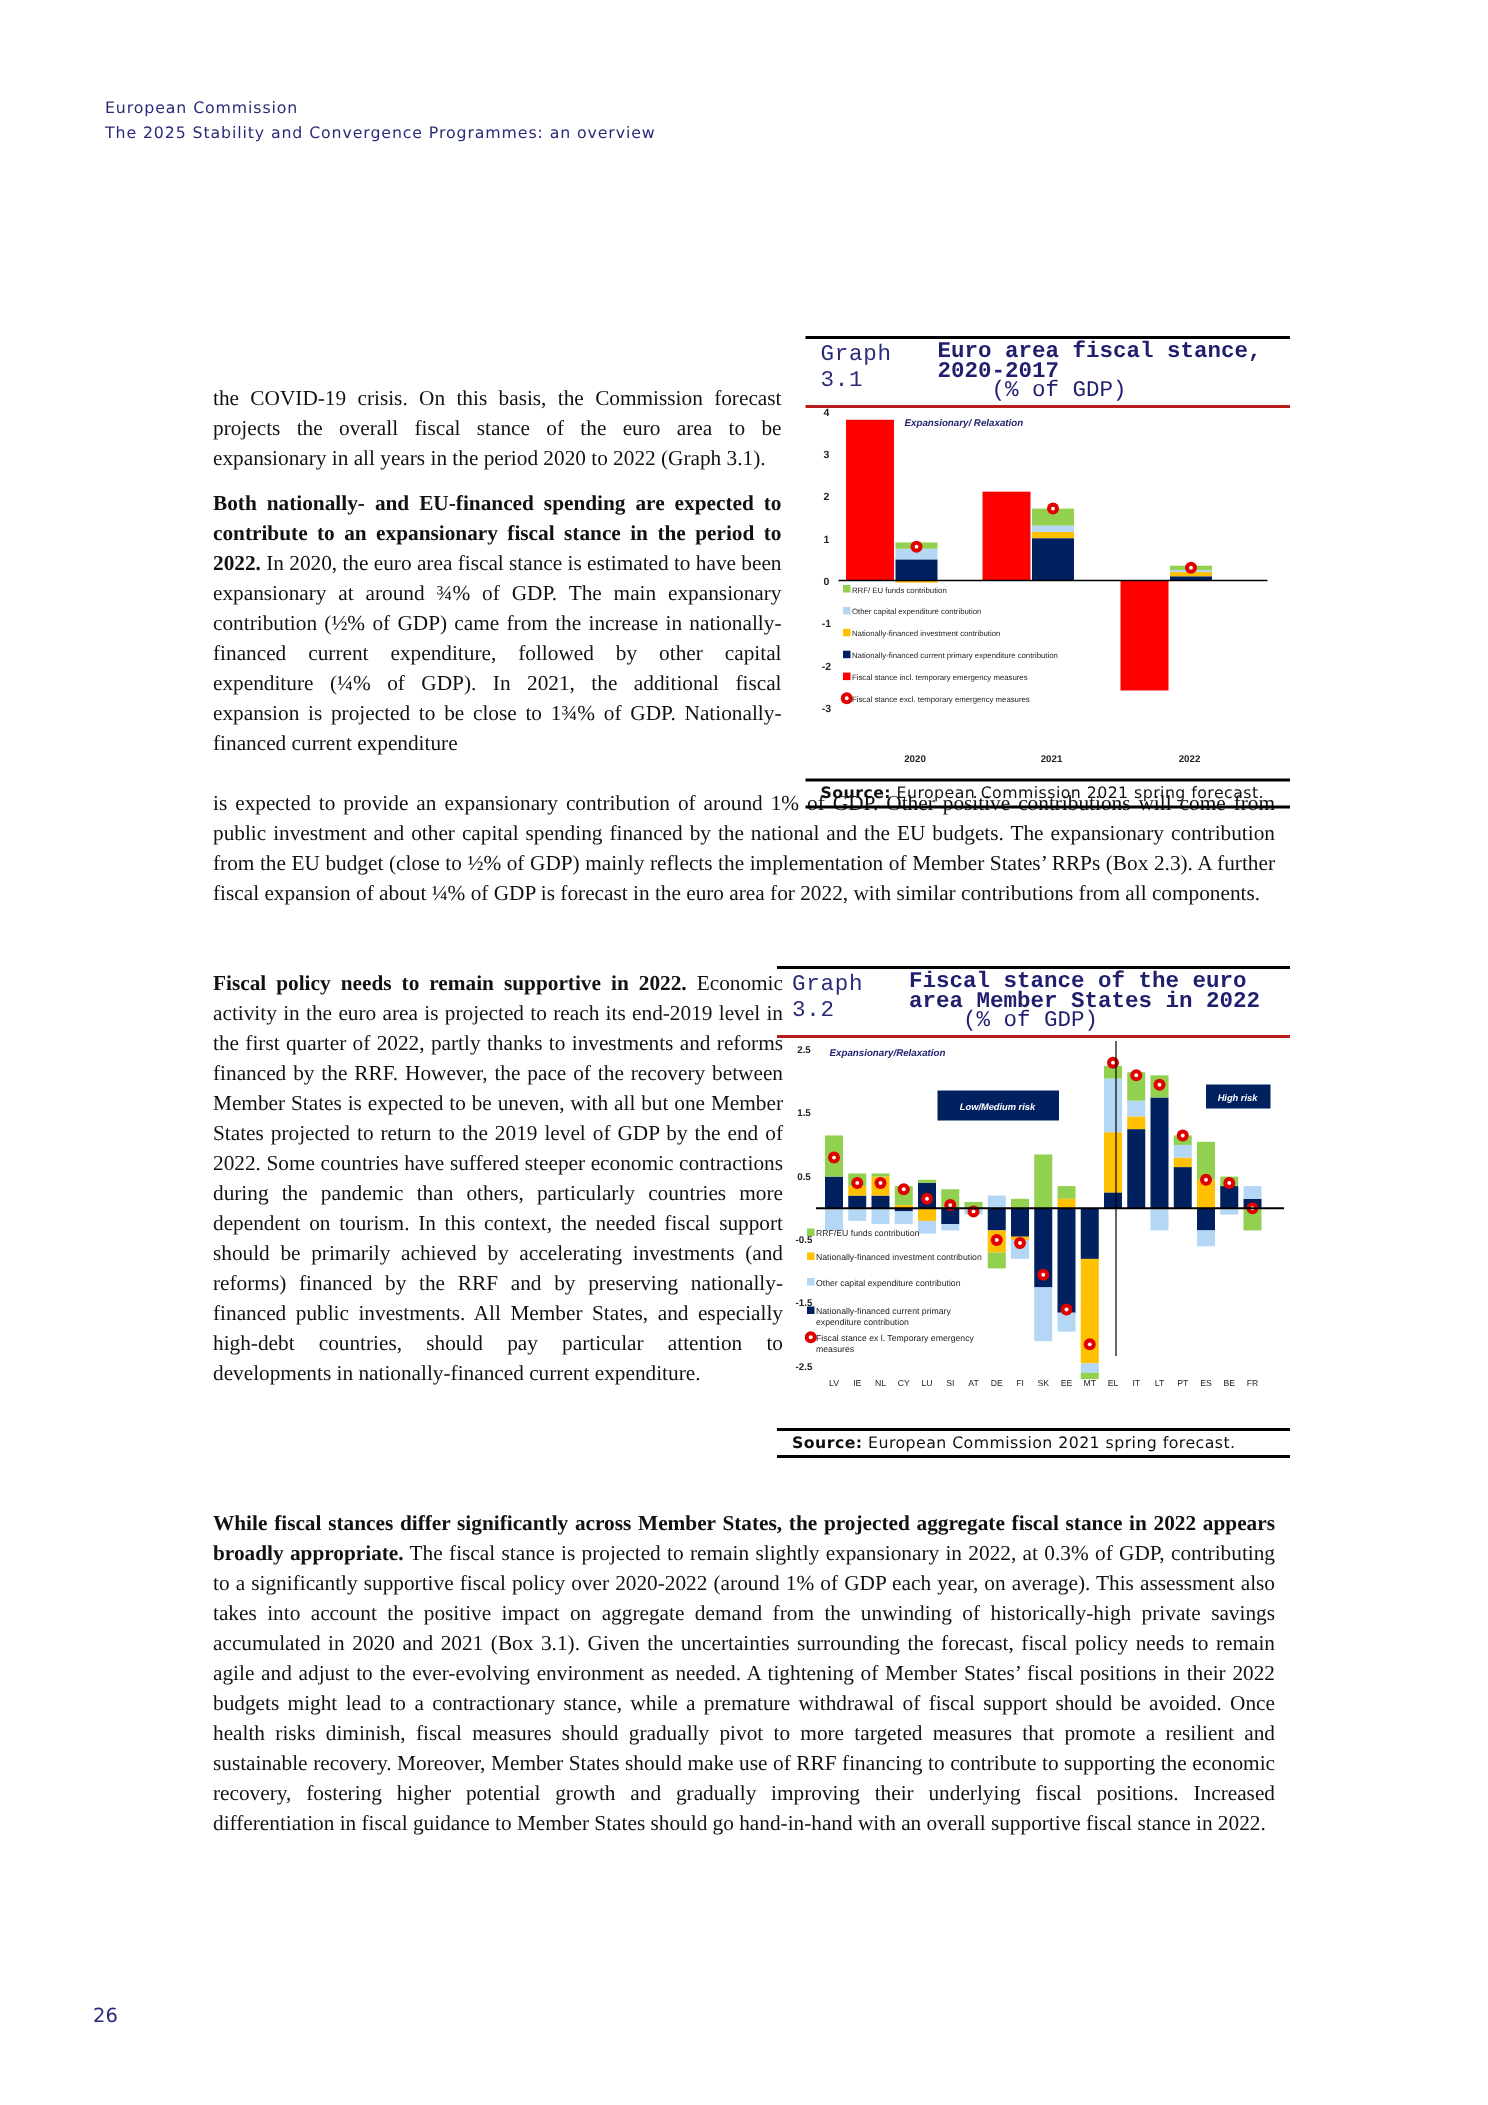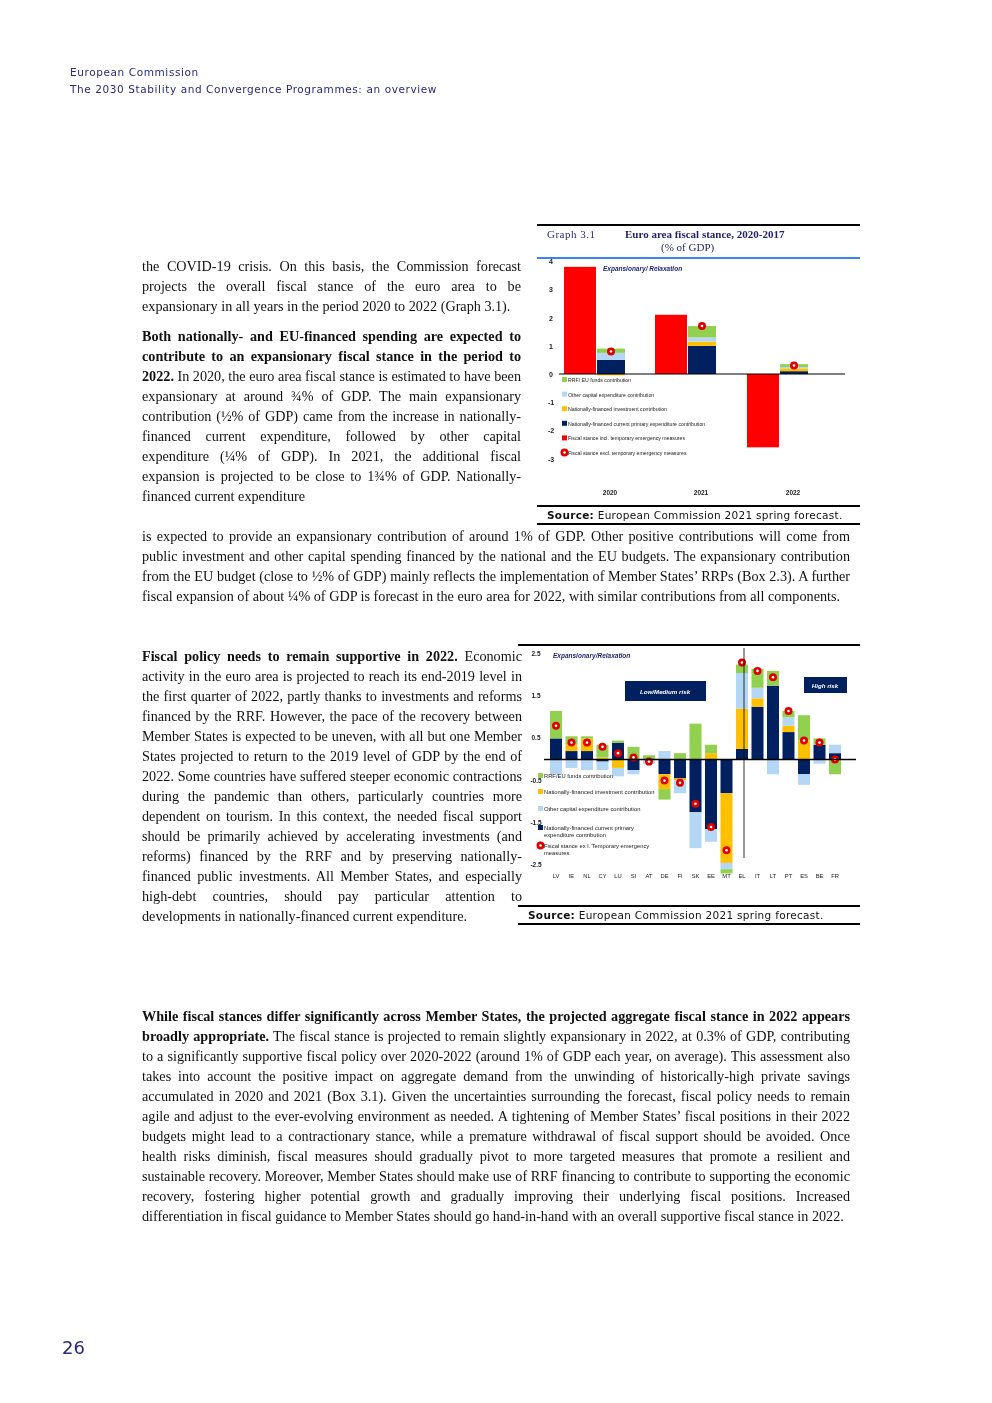--- a/index.html
+++ b/index.html
@@ -1,36 +1,36 @@
 <!DOCTYPE html>
 <html><head>
 <meta charset="utf-8">
 <style>
   html, body { margin:0; padding:0; background:#ffffff; }
   body { width:992px; height:1403px; position:relative; overflow:hidden; font-family:"Liberation Serif", serif; color:#111; }
   .hdr { position:absolute; left:70px; top:64px; font-family:"DejaVu Sans", sans-serif; font-size:10.5px; color:#2a2a7a; letter-spacing:0.6px; line-height:17px; }
   .p { position:absolute; font-size:14.2px; line-height:20px; text-align:justify; margin:0; }
   .p b { font-weight:bold; }
-  .pnum { position:absolute; left:62px; top:1337px; font-family:"DejaVu Sans", sans-serif; font-size:18px; color:#2a2a7a; }
+  .pnum { position:absolute; left:62px; top:1337px; font-family:"DejaVu Sans", sans-serif; font-size:13px; color:#2a2a7a; }
   .graph { position:absolute; }
   .g-top { border-top:2px solid #000; }
-  .g-head { display:flex; font-family:Liberation Serif, serif; font-size:11px; padding:2px 0 3px 10px; border-bottom:2px solid #3b82f6; }
+  .g-head { display:flex; font-family:Liberation Mono, monospace; font-size:15px; padding:2px 0 3px 10px; border-bottom:2px solid #b91c1c; }
   .g-num { color:#2a2a7a; width:78px; letter-spacing:0.5px; flex:none; }
   .g-title { color:#1f1f6e; font-weight:bold; line-height:13px; }
   .g-title span.norm { font-weight:normal;margin-left:36px; }
   .g-src { font-family:"DejaVu Sans", sans-serif; font-size:10.5px; border-top:2px solid #000; border-bottom:2px solid #000; padding:2px 0 2px 10px; letter-spacing:0.3px; }
   .g-src b { font-weight:bold; }
   svg text { font-family:"Liberation Sans", sans-serif; }
 </style>
 </head>
 <body>
 
 <div class="hdr">
   <div>European Commission</div>
-  <div>The 2030 Stability and Convergence Programmes: an overview</div>
+  <div>The 2025 Stability and Convergence Programmes: an overview</div>
 </div>
 
 <p class="p" style="left:142px; top:226px; width:379px;margin-top:30px;">the COVID-19 crisis. On this basis, the Commission forecast projects the overall fiscal stance of the euro area to be expansionary in all years in the period 2020 to 2022 (Graph 3.1).</p>
 
 <p class="p" style="left:142px; top:326px; width:379px;"><b>Both nationally- and EU-financed spending are expected to contribute to an expansionary fiscal stance in the period to 2022.</b><span> In 2020, the euro area fiscal stance is estimated to have been expansionary at around ¾% of GDP. The main expansionary contribution (½% of GDP) came from the increase in nationally-financed current expenditure, followed by other capital expenditure (¼% of GDP). In 2021, the additional fiscal expansion is projected to be close to 1¾% of GDP. Nationally-financed current expenditure</span></p>
 
 <p class="p" style="left:142px; top:526px; width:708px;">is expected to provide an expansionary contribution of around 1% of GDP. Other positive contributions will come from public investment and other capital spending financed by the national and the EU budgets. The expansionary contribution from the EU budget (close to ½% of GDP) mainly reflects the implementation of Member States’ RRPs (Box 2.3). A further fiscal expansion of about ¼% of GDP is forecast in the euro area for 2022, with similar contributions from all components.</p>
 
 <p class="p" style="left:142px; top:646px; width:380px;"><b>Fiscal policy needs to remain supportive in 2022.</b><span> Economic activity in the euro area is projected to reach its end-2019 level in the first quarter of 2022, partly thanks to investments and reforms financed by the RRF. However, the pace of the recovery between Member States is expected to be uneven, with all but one Member States projected to return to the 2019 level of GDP by the end of 2022. Some countries have suffered steeper economic contractions during the pandemic than others, particularly countries more dependent on tourism. In this context, the needed fiscal support should be primarily achieved by accelerating investments (and reforms) financed by the RRF and by preserving nationally-financed public investments. All Member States, and especially high-debt countries, should pay particular attention to developments in nationally-financed current expenditure.</span></p>
 
@@ -97,20 +97,24 @@
         <circle cx="27.5" cy="193.5" r="4" fill="#e00000"></circle>
         <circle cx="27.5" cy="193.5" r="1.3" fill="#ffffff"></circle>
       </g>
       <text x="31" y="196" font-size="5.2" fill="#222">Fiscal stance excl. temporary emergency measures</text>
     </svg>
   <div class="g-src"><b>Source:</b><span> European Commission 2021 spring forecast.</span></div>
 </div>
 
 <div class="graph" style="left:518px; top:644px; width:342px;">
   <div class="g-top"></div>
+  <div class="g-head">
+    <div class="g-num">Graph 3.2</div>
+    <div class="g-title"><span>Fiscal stance of the euro area Member States in 2022</span><span class="norm"> (% of GDP)</span></div>
+  </div>
   <svg id="chart2" width="342" height="255">
       <text x="18" y="10" font-size="6.5" fill="#222" text-anchor="middle" font-weight="bold">2.5</text>
       <text x="18" y="52.199999999999996" font-size="6.5" fill="#222" text-anchor="middle" font-weight="bold">1.5</text>
       <text x="18" y="94.4" font-size="6.5" fill="#222" text-anchor="middle" font-weight="bold">0.5</text>
       <text x="18" y="136.6" font-size="6.5" fill="#222" text-anchor="middle" font-weight="bold">-0.5</text>
       <text x="18" y="178.8" font-size="6.5" fill="#222" text-anchor="middle" font-weight="bold">-1.5</text>
       <text x="18" y="221" font-size="6.5" fill="#222" text-anchor="middle" font-weight="bold">-2.5</text>
       <text x="35" y="12" font-size="6.5" fill="#1f1f6e" font-style="italic" font-weight="bold">Expansionary/Relaxation</text>
       <rect x="107" y="35" width="81" height="20" fill="#002060"></rect>
       <text x="147" y="48" font-size="6.2" fill="#fff" font-style="italic" font-weight="bold" text-anchor="middle">Low/Medium risk</text>

